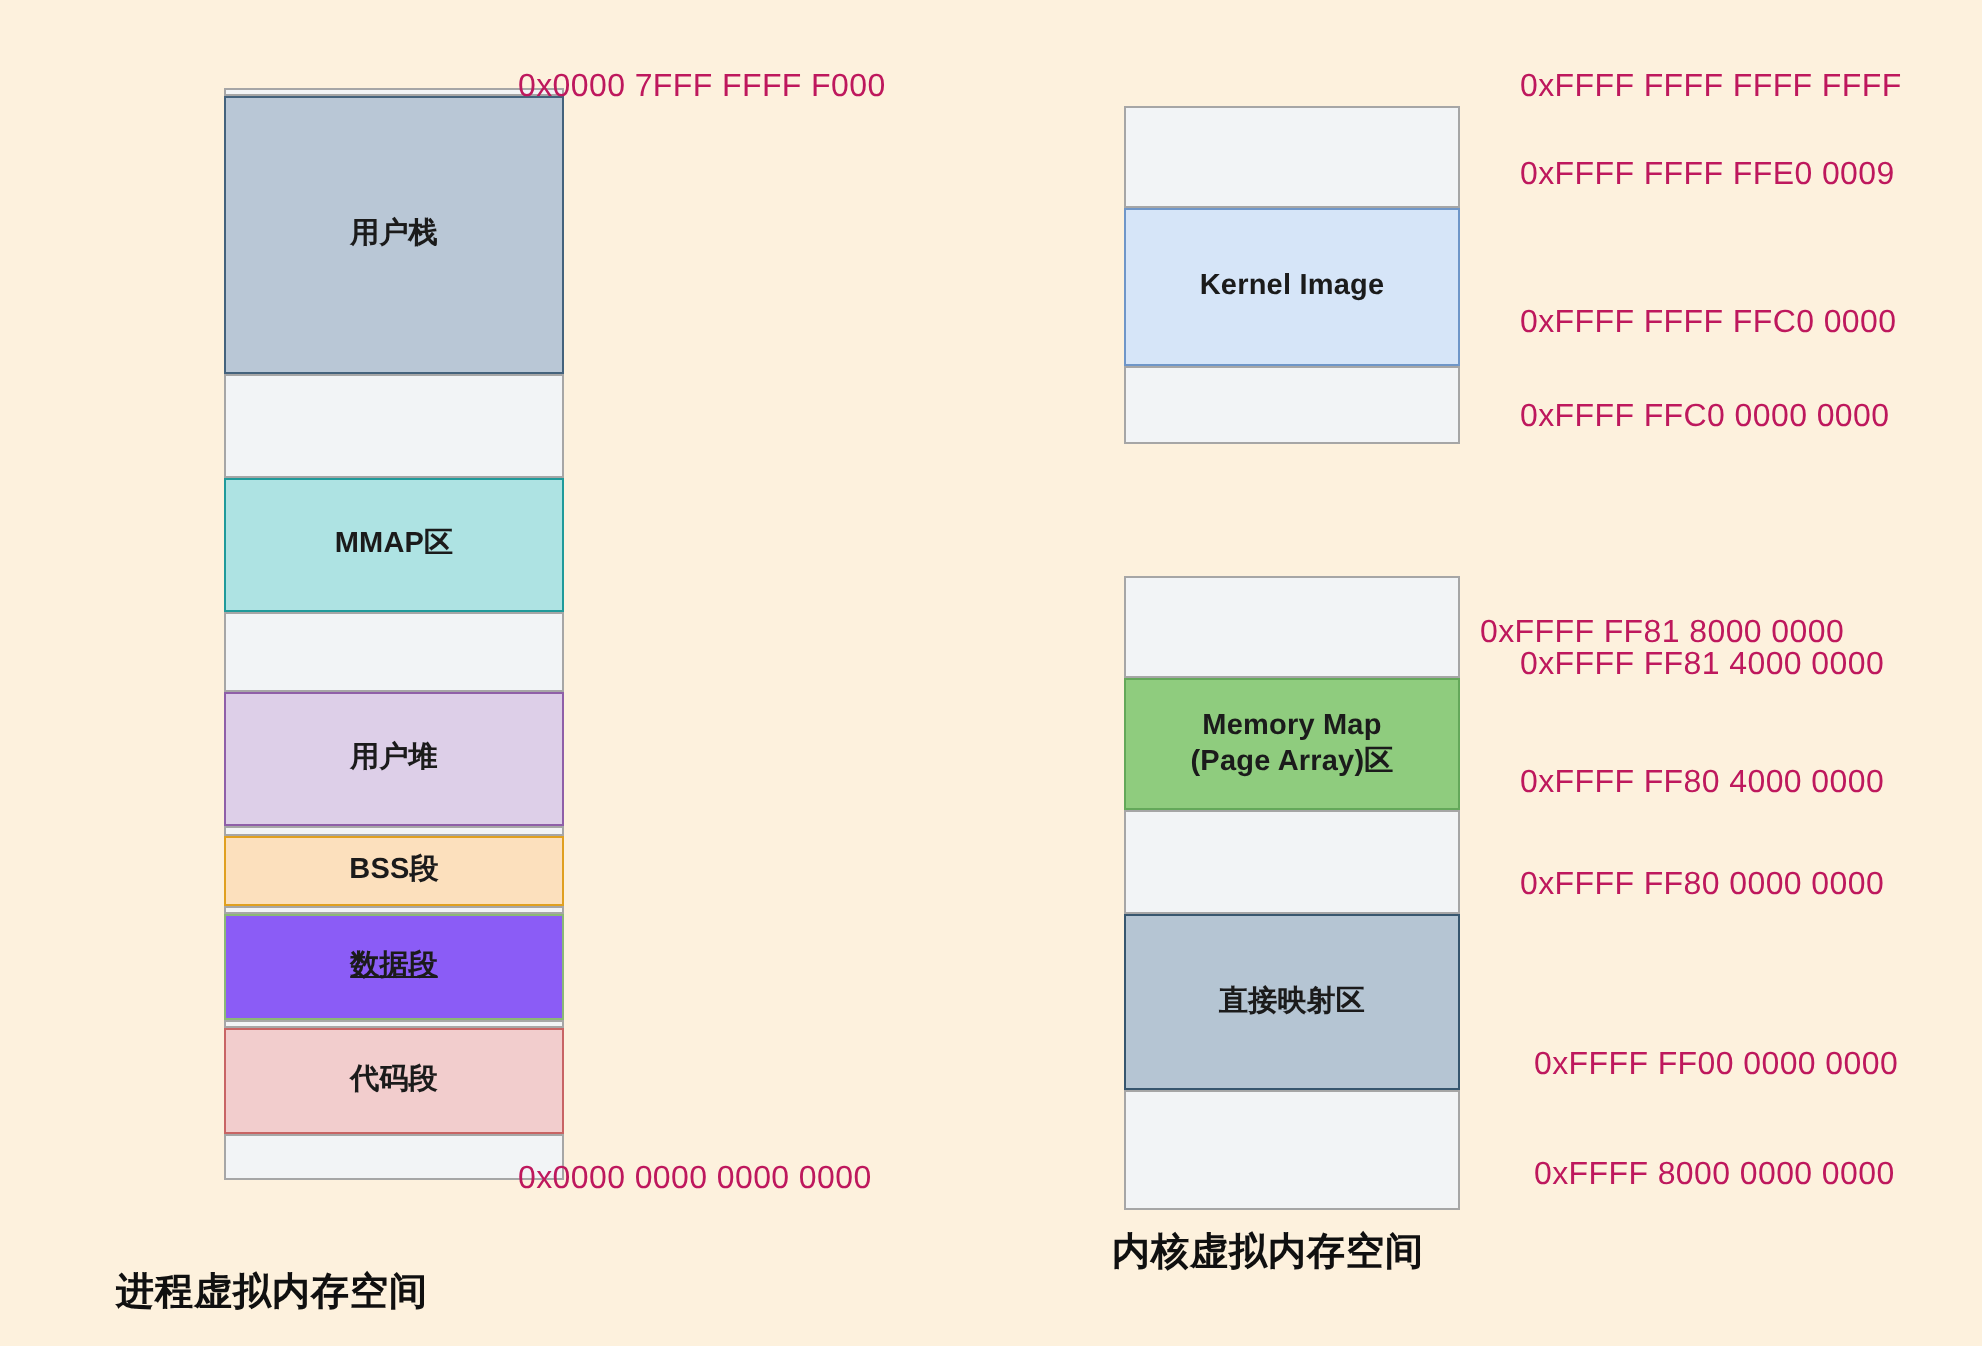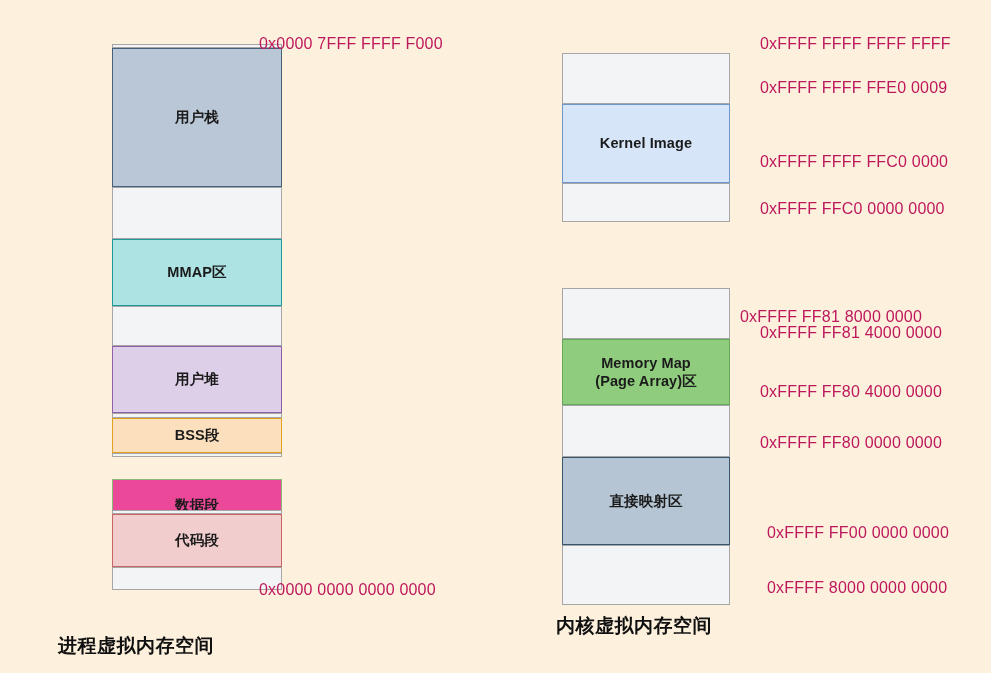--- a/index.html
+++ b/index.html
@@ -90,21 +90,21 @@
       </div>
       <div class="block gap" style="top: 262px; height: 40px; background: rgb(242, 244, 246); border-color: rgb(166, 166, 166); border-style: solid; border-width: 1px;"></div>
       <div class="block named" style="top: 302px; height: 67px; background: rgb(221, 207, 232); border-color: rgb(143, 95, 168); border-style: solid; border-width: 1px;">
         <span>用户堆</span>
       </div>
       <div class="block gap" style="top: 369px; height: 5px; background: rgb(242, 244, 246); border-color: rgb(166, 166, 166); border-style: solid; border-width: 1px;"></div>
       <div class="block named" style="top: 374px; height: 35px; background: rgb(252, 224, 189); border-color: rgb(224, 160, 32); border-style: solid; border-width: 1px;">
         <span>BSS段</span>
       </div>
       <div class="block gap" style="top: 409px; height: 4px; background: rgb(242, 244, 246); border-color: rgb(166, 166, 166); border-style: solid; border-width: 1px;"></div>
-      <div class="block named" style="top: 435px; height: 53px; background: #ec4899; border-color: rgb(139, 184, 118); border-style: solid; border-width: 1px;">
+      <div class="block named" style="top: 413px; height: 53px; background: #8b5cf6; border-color: rgb(139, 184, 118); border-style: solid; border-width: 1px; text-decoration: underline;">
         <span>数据段</span>
       </div>
       <div class="block gap" style="top: 466px; height: 4px; background: rgb(242, 244, 246); border-color: rgb(166, 166, 166); border-style: solid; border-width: 1px;"></div>
       <div class="block named" style="top: 470px; height: 53px; background: rgb(242, 205, 205); border-color: rgb(200, 100, 100); border-style: solid; border-width: 1px;">
         <span>代码段</span>
       </div>
       <div class="block gap" style="top: 523px; height: 23px; background: rgb(242, 244, 246); border-color: rgb(166, 166, 166); border-style: solid; border-width: 1px;"></div>
     </div>
   <div id="addrs-left">
       <div class="addr" style="left: 259px; top: 35px;">0x0000 7FFF FFFF F000</div>

